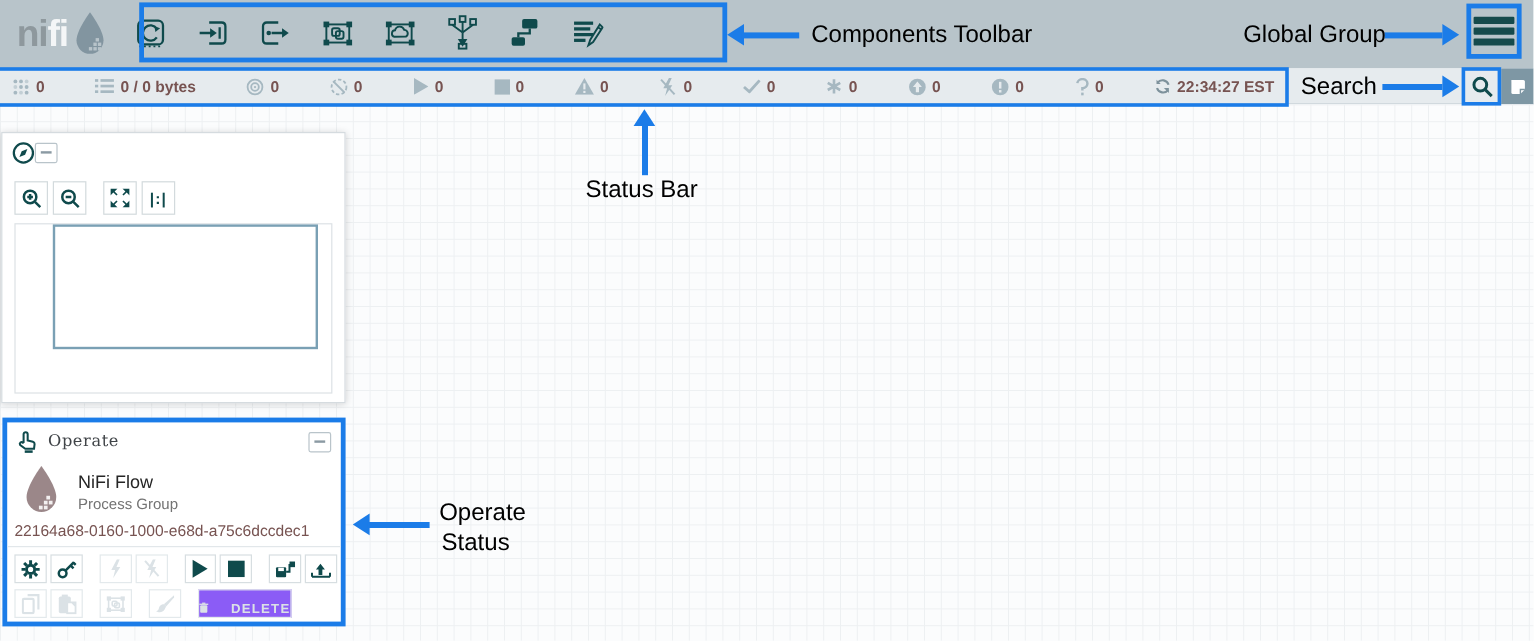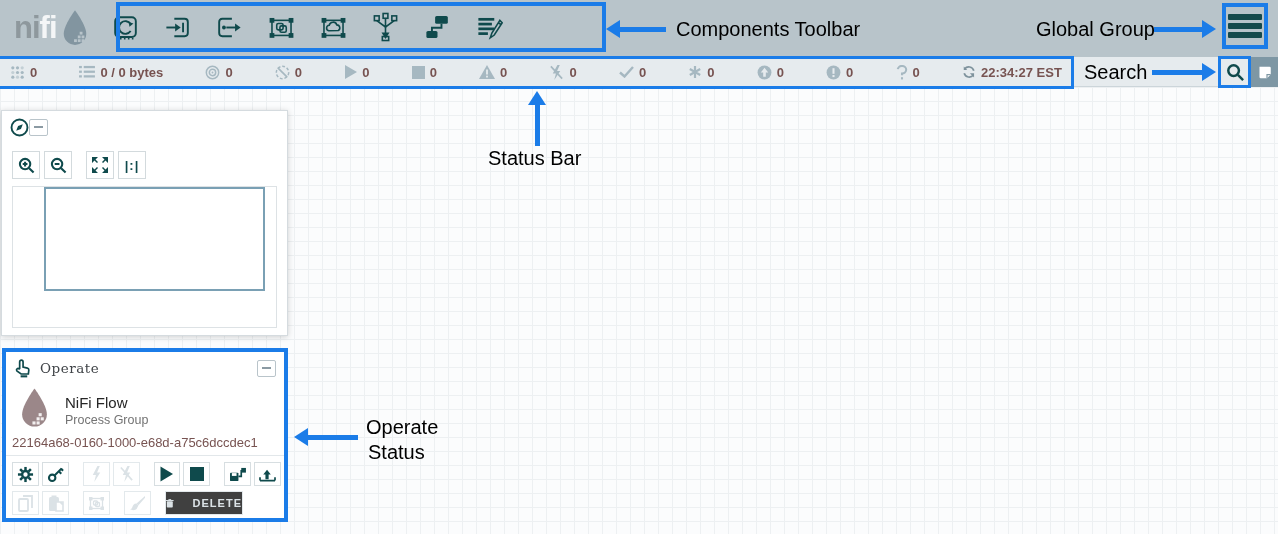--- a/index.html
+++ b/index.html
@@ -53,21 +53,21 @@
   .op-flow{display:flex;align-items:center;padding:3px 10px 0 12px}
   .op-flow-txt{margin-left:14px;padding-top:4px}
   .op-name{font-size:15px;color:#262626}
   .op-type{font-size:12.5px;color:#737373;margin-top:2px}
   .op-id{font-size:13px;color:var(--maroon);padding:6px 10px 5px 6px;white-space:nowrap}
   .op-btns{border-top:1px solid #e2e7ea;padding:6px 0 0 6px}
   .obrow{display:flex;align-items:center;margin-bottom:5px}
   .obtn{width:27px;height:24px;border:1px solid #d7dee1;background:#fff;display:flex;align-items:center;justify-content:center;margin-right:3px}
   .obtn.gap{margin-left:11px}
   .obtn.dis{border-color:#e3e9ec}
-  .del-btn{width:78px;height:24px;border:1px solid #e3e9ec;background:#404040;display:flex;align-items:center;justify-content:center;gap:19px;margin-left:11px}
+  .del-btn{width:78px;height:24px;border:1px solid #e3e9ec;background:#8b5cf6;display:flex;align-items:flex-end;justify-content:center;gap:19px;margin-left:11px}
   .del-txt{font-size:11px;letter-spacing:1px;color:var(--dis);font-weight:bold}
 
   
   .anno-box{position:absolute;border:4px solid var(--blue);pointer-events:none}
   .anno-box.thin{border-width:3px}
   .anno-text{position:absolute;color:#000000;font-size:20px;pointer-events:none;white-space:nowrap}
   .aline{position:absolute;background:var(--blue);pointer-events:none}
   .ah{position:absolute;width:0;height:0;pointer-events:none}
   .ah-left{border-top:9px solid transparent;border-bottom:9px solid transparent;border-right:14px solid var(--blue)}
   .ah-right{border-top:9px solid transparent;border-bottom:9px solid transparent;border-left:14px solid var(--blue)}

